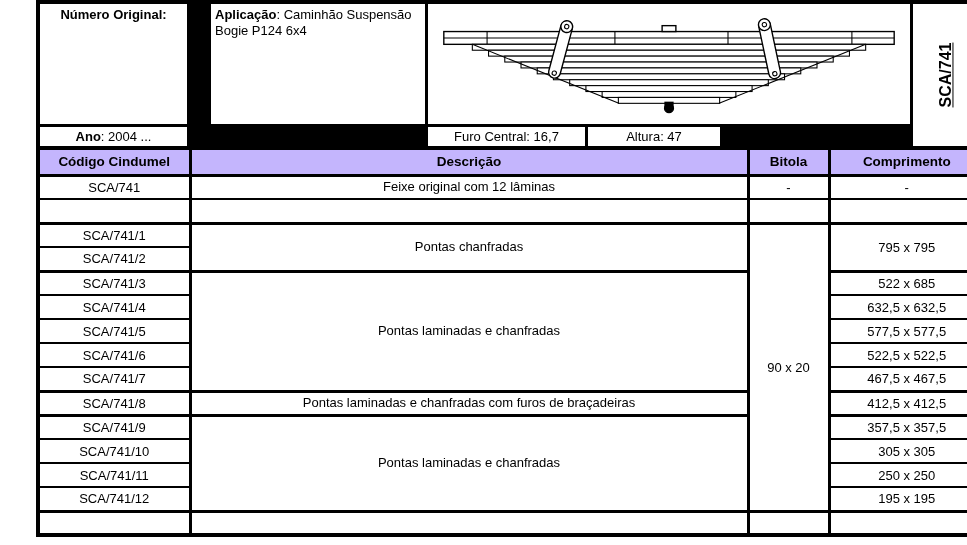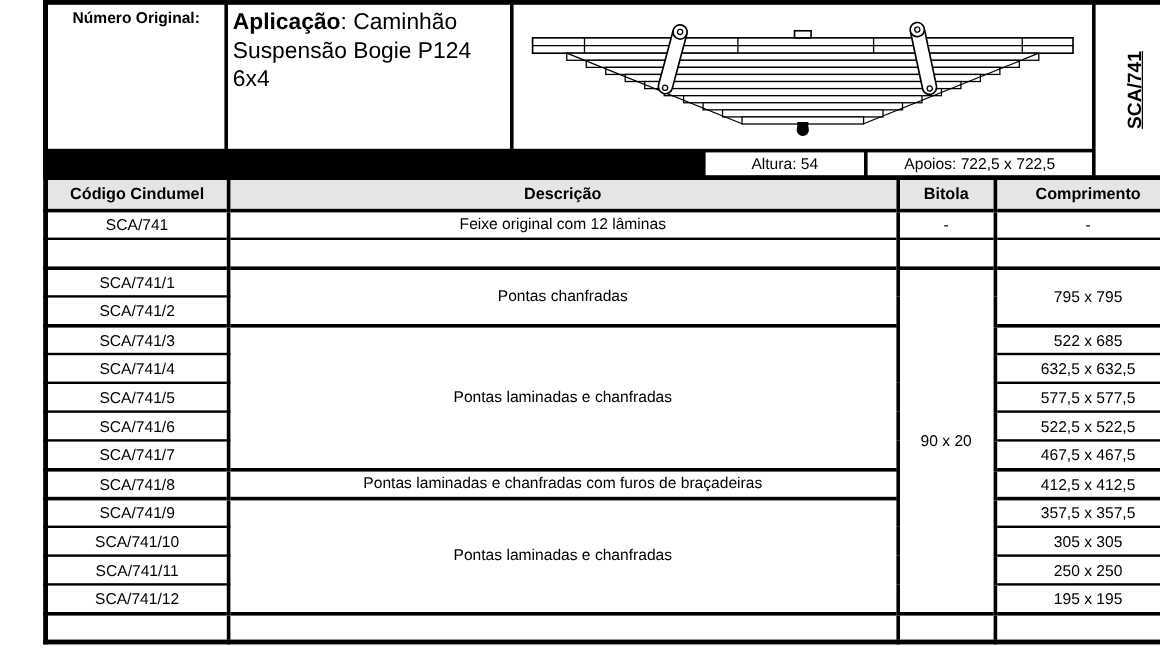--- a/index.html
+++ b/index.html
@@ -12,21 +12,21 @@
 
   
   .top-grid{
     box-sizing:border-box;width:947px;height:150px;
     display:grid;background:#000;gap:3px;border:4px solid #000;
     grid-template-columns:147px 235px 157px 132px 187px 1fr;
     grid-template-rows:120px 1fr;
   }
   .cell{background:#fff;box-sizing:border-box;overflow:hidden;}
   .c-num{grid-column:1;grid-row:1;text-align:center;padding-top:3px;font-size:13px;}
-  .c-apl{grid-column:2;grid-row:1;padding:3px 4px;font-size:19px;line-height:1.25;}
+  .c-apl{grid-column:2;grid-row:1;padding:3px 4px;font-size:13px;line-height:1.25;margin-left:21px;}
   .c-draw{grid-column:3 / span 3;grid-row:1;display:flex;align-items:center;justify-content:center;}
   .c-sca{grid-column:6;grid-row:1 / span 2;display:flex;align-items:center;justify-content:center;}
   .c-ano{grid-column:1;grid-row:2;}
   .c-tras{grid-column:2;grid-row:2;}
   .c-furo{grid-column:3;grid-row:2;}
   .c-alt{grid-column:4;grid-row:2;}
   .c-apo{grid-column:5;grid-row:2;}
   .mini{display:flex;align-items:center;justify-content:center;font-size:13px;white-space:nowrap;}
   .b{font-weight:bold;}
   .tras-txt{font-weight:bold;text-decoration:underline;}
@@ -42,21 +42,21 @@
   table.cat col.w-desc{width:558px;}
   table.cat col.w-bit{width:81px;}
   table.cat col.w-comp{width:156px;}
   table.cat td,table.cat th{
     box-sizing:border-box;height:24px;padding:0 2px;
     border-top:2px solid #000000;border-left:3px solid #000;
     overflow:hidden;white-space:nowrap;
   }
   table.cat td:first-child,table.cat th:first-child{border-left:none;}
   table.cat th{
-    background:#e5e5e5;font-weight:bold;font-size:13.5px;height:25px;
+    background:#c4b5fd;font-weight:bold;font-size:13.5px;height:25px;
     border-top:none;text-align:center;
   }
   tr.thick td{border-top:3px solid #000;}
   td.t-center{text-align:center;}
   td.t-desc{text-align:center;padding-left:6px;white-space:normal;line-height:1.1;}
 </style>
 </head>
 <body>
 
 <div class="page">
@@ -115,25 +115,28 @@
               <circle cx="338" cy="71" r="2.2" stroke-width="1.1"></circle>
             </g>
           </g>
         </svg>
       </div>
 
       <div class="cell c-sca">
         <span class="vert">SCA/741</span>
       </div>
 
+      <div class="cell c-ano mini">
+        <span><span class="b">Ano</span><span>: 2004 ...</span></span>
+      </div>
+      <div class="cell c-furo mini">
+        <span>Furo Central: 16,7</span>
+      </div>
       <div class="cell c-alt mini">
-        <span>Altura: 54</span>
-      </div>
-      <div class="cell c-apo mini">
-        <span>Apoios: 722,5 x 722,5</span>
+        <span>Altura: 47</span>
       </div>
     </div>
 
     <table class="cat">
       <colgroup>
           <col class="w-cod">
           <col class="w-desc">
           <col class="w-bit">
           <col class="w-comp">
         </colgroup>

